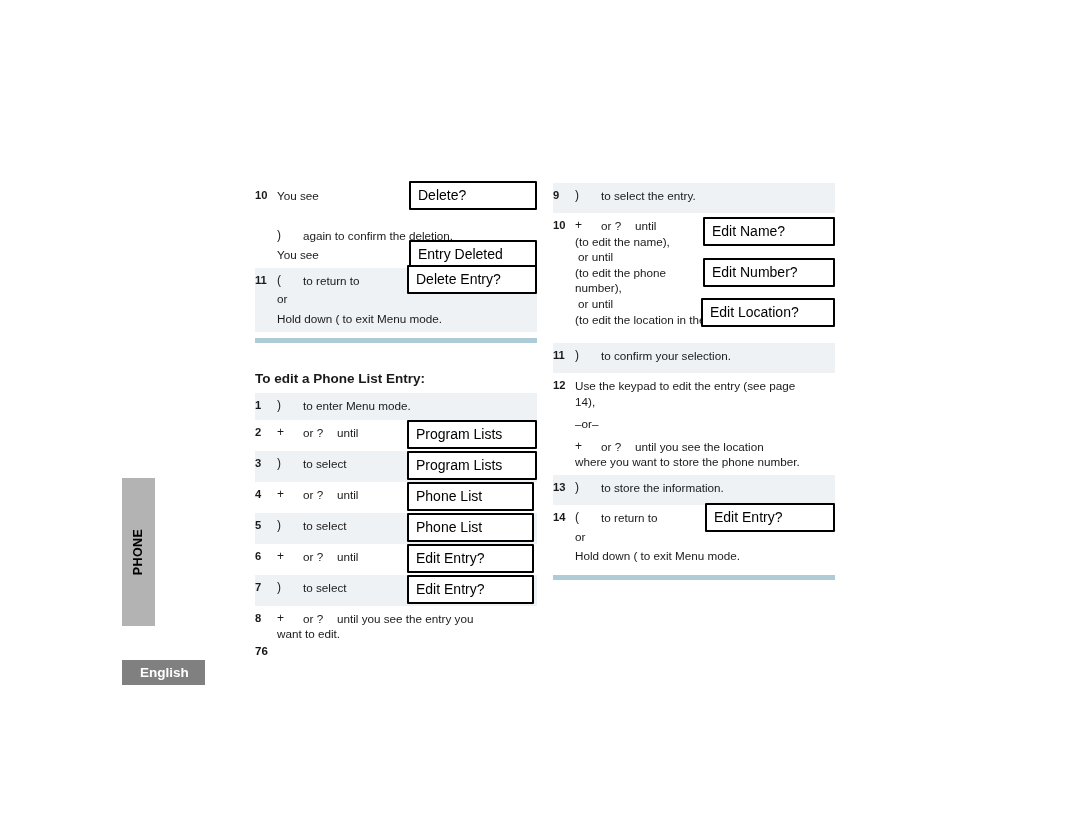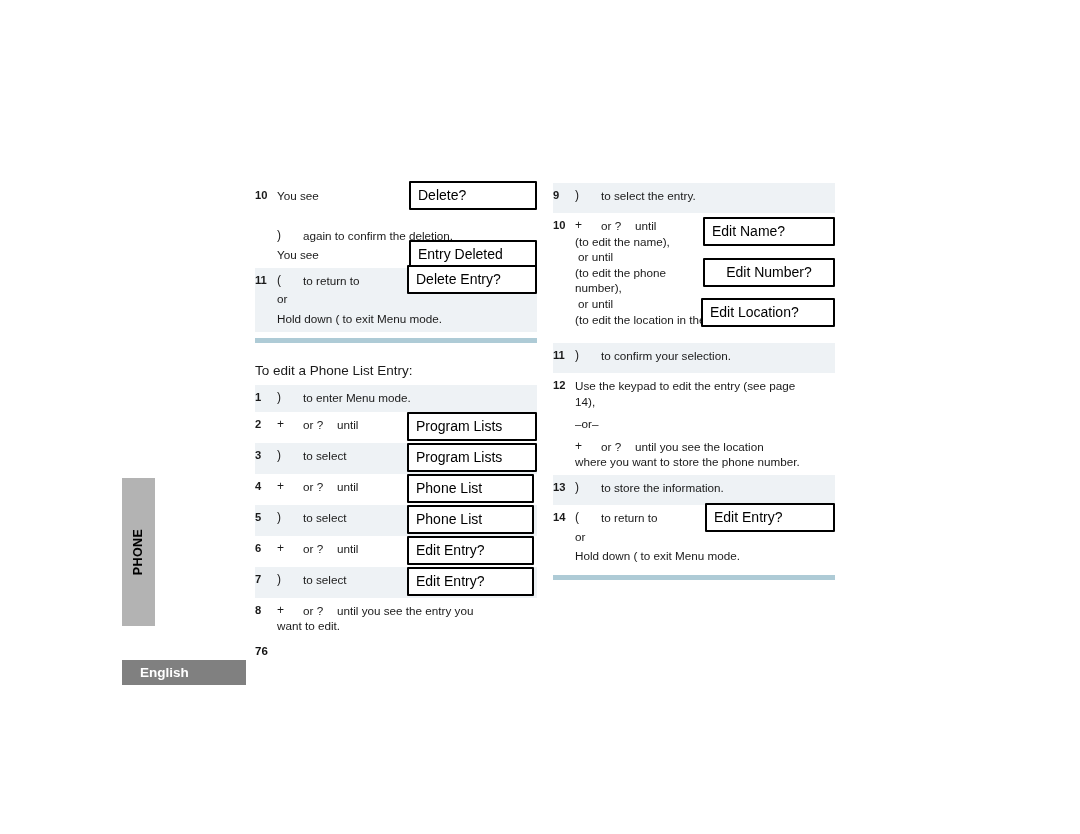--- a/index.html
+++ b/index.html
@@ -34,21 +34,21 @@
     font-size: 12.5px;
     font-weight: bold;
     letter-spacing: .4px;
     color: #000;
   }
 
   #english-tab {
     position: absolute;
     left: 122px;
     top: 660px;
-    width: 124px;
+    width: 83px;
     height: 25px;
     background: #808080;
     display: flex;
     align-items: center;
   }
   #english-tab .etext {
     color: #ffffff;
     font-size: 13.5px;
     font-weight: bold;
     padding-left: 18px;
@@ -179,21 +179,21 @@
       <span class="indent"></span><span class="txt">or</span>
     </span>
     <span class="line" style="margin-top:4px;">
       <span class="indent"></span><span class="txt">Hold down (      to exit Menu mode.</span>
     </span>
     <div class="lcd" style="left:152px; top:-3px; width:130px;">Delete Entry?</div>
   </div>
 
   <div class="rule"></div>
 
-  <div class="section-title" style="margin-top:20px;">To edit a Phone List Entry:</div>
+  <div class="section-title" style="margin-top:28px;font-weight:bold;">To edit a Phone List Entry:</div>
 
   <div class="steps">
 
     <div class="step shade" style="min-height:27px;">
       <span class="line">
         <span class="num">1</span><span class="key">)</span><span class="txt">to enter Menu mode.</span>
       </span>
     </div>
 
     <div class="step" style="min-height:31px;">
@@ -274,21 +274,21 @@
     <span class="line">
       <span class="indent"></span><span class="txt">number),</span>
     </span>
     <span class="line">
       <span class="indent"></span><span class="txt" style="padding-left:3px;">or until</span>
     </span>
     <span class="line">
       <span class="indent"></span><span class="txt">(to edit the location in the phone list).</span>
     </span>
     <div class="lcd" style="left:150px; top:4px; width:132px;">Edit Name?</div>
-    <div class="lcd" style="left:150px; top:45px; width:132px;text-align:center;">Edit Number?</div>
+    <div class="lcd" style="left:150px; top:45px; width:132px;">Edit Number?</div>
     <div class="lcd" style="left:148px; top:85px; width:134px;">Edit Location?</div>
   </div>
 
   <div class="step shade" style="min-height:30px;">
     <span class="line">
       <span class="num">11</span><span class="key">)</span><span class="txt">to confirm your selection.</span>
     </span>
   </div>
 
   <div class="step" style="min-height:89px;">

